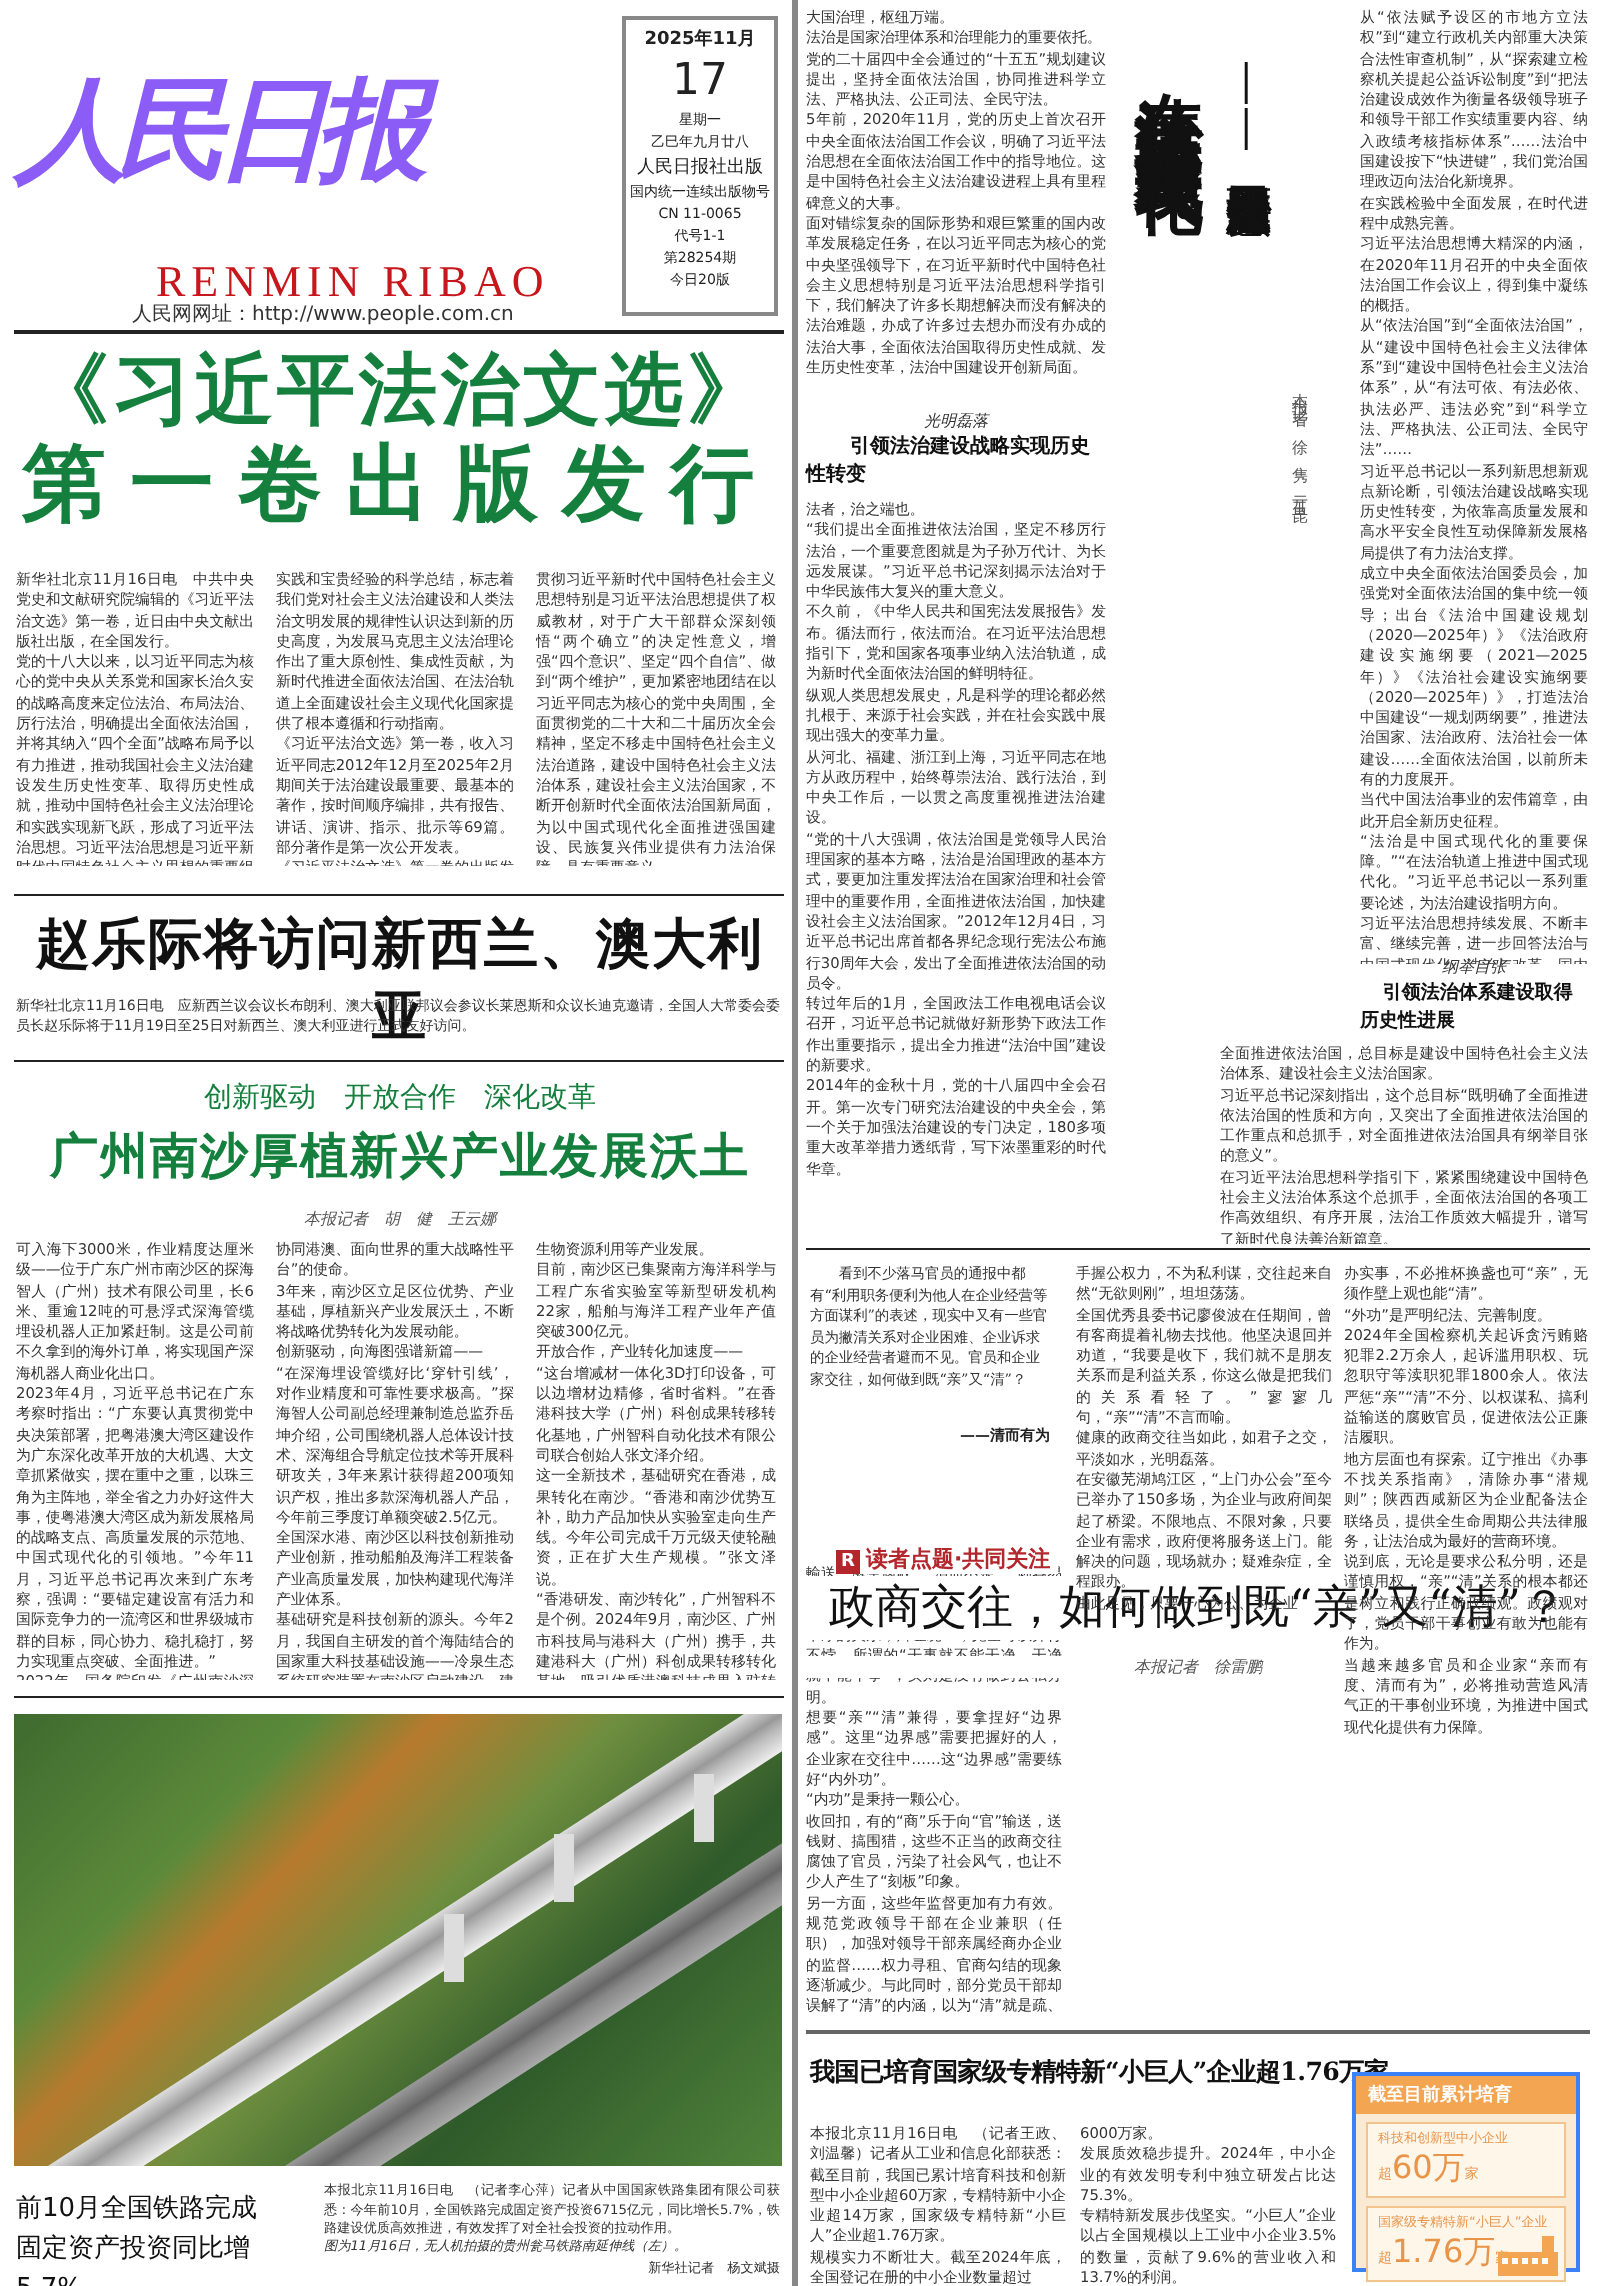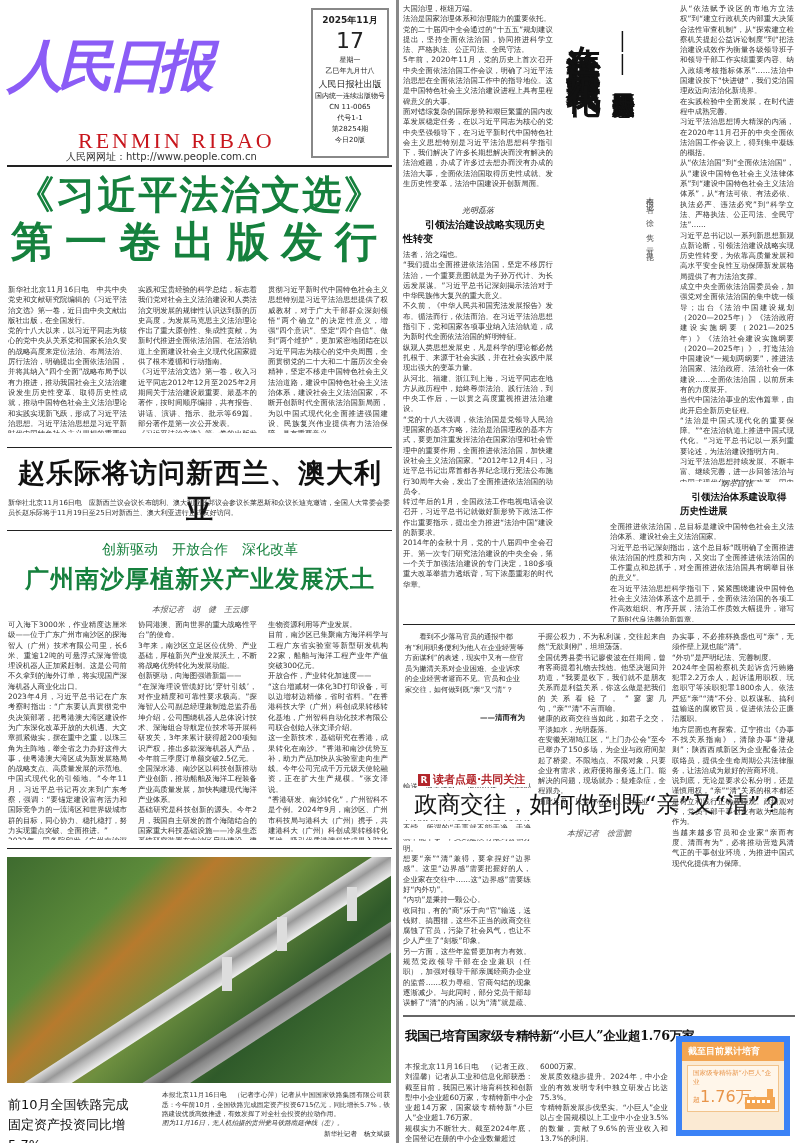--- a/index.html
+++ b/index.html
@@ -13,21 +13,21 @@
 .datebox .day{font-size:22px;line-height:28px}
 .datebox .pub{font-size:9px;line-height:14px;font-family:"DejaVu Serif",serif}
 .rule{background:#222}
 .text-col{font-size:7.4px;line-height:10.3px;color:#333;text-align:justify;overflow:hidden;font-family:"DejaVu Sans",sans-serif}
 .h-big{font-family:Liberation Mono, monospace;font-weight:bold;color:#15803d;text-align:center}
 .vtitle{writing-mode:vertical-rl;font-family:"DejaVu Sans",sans-serif;font-weight:bold;color:#111}
 .byline{font-size:8px;color:#555;text-align:center;font-style:italic}
 .photo{left:7px;top:857px;width:384px;height:226px;overflow:hidden;background:linear-gradient(135deg,#3e6b2f 0%,#5c8a3a 25%,#b77a2d 35%,#6e8f3f 50%,#2f5a2a 70%,#51833b 100%)}
 .rail{position:absolute;width:560px;height:26px;background:linear-gradient(180deg,#ddd,#999 40%,#bbb 60%,#eee);transform-origin:0 0}
 .pillar{position:absolute;width:10px;height:34px;background:#ddd}
-.infobox{left:676px;top:1036px;width:114px;height:100px;background:#fbead3;border:6px solid #3b82f6}
+.infobox{left:676px;top:1036px;width:114px;height:100px;background:#fbead3;border:2px solid #3b82f6}
 .infobox .hd{background:#f3a552;color:#fff;font-size:9px;font-weight:bold;padding:3px 6px;font-family:"DejaVu Sans",sans-serif}
 .infobox .item{margin:4px 5px;border:1px solid #f2c48c;background:#fff6ea;padding:3px 5px;font-family:"DejaVu Sans",sans-serif;color:#e8954a}
 .infobox .lbl{font-size:6.5px}
 .infobox .val{font-size:16px}
 .infobox .val small{font-size:7px}
 .redtag{display:inline-block;background:#b3262b;color:#fff;font-size:9px;font-weight:bold;width:12px;height:12px;line-height:12px;text-align:center;margin-right:3px}
 </style>
 </head>
 <body>
 
@@ -106,21 +106,21 @@
 
 <div class="abs" style="left:396px;top:0;width:3px;height:1143px;background:#888"></div>
 
 <div class="abs text-col" style="left:403px;top:4px;width:150px;height:196px;white-space:pre-line">大国治理，枢纽万端。
 法治是国家治理体系和治理能力的重要依托。
 党的二十届四中全会通过的“十五五”规划建议提出，坚持全面依法治国，协同推进科学立法、严格执法、公正司法、全民守法。
 5年前，2020年11月，党的历史上首次召开中央全面依法治国工作会议，明确了习近平法治思想在全面依法治国工作中的指导地位。这是中国特色社会主义法治建设进程上具有里程碑意义的大事。
 面对错综复杂的国际形势和艰巨繁重的国内改革发展稳定任务，在以习近平同志为核心的党中央坚强领导下，在习近平新时代中国特色社会主义思想特别是习近平法治思想科学指引下，我们解决了许多长期想解决而没有解决的法治难题，办成了许多过去想办而没有办成的法治大事，全面依法治国取得历史性成就、发生历史性变革，法治中国建设开创新局面。</div>
 
 <div class="abs" style="left:403px;top:205px;width:150px;text-align:center;font-size:8px;font-style:italic;color:#333">光明磊落</div>
-<div class="abs" style="left:403px;top:218px;width:150px;font-family:Liberation Sans, sans-serif;font-weight:bold;font-size:10px;line-height:14px;color:#111;text-indent:2.2em">引领法治建设战略实现历史性转变</div>
+<div class="abs" style="left:403px;top:218px;width:150px;font-family:Liberation Mono, monospace;font-weight:bold;font-size:10px;line-height:14px;color:#111;text-indent:2.2em">引领法治建设战略实现历史性转变</div>
 
 <div class="abs text-col" style="left:403px;top:250px;width:150px;height:352px;white-space:pre-line">法者，治之端也。
 “我们提出全面推进依法治国，坚定不移厉行法治，一个重要意图就是为子孙万代计、为长远发展谋。”习近平总书记深刻揭示法治对于中华民族伟大复兴的重大意义。
 不久前，《中华人民共和国宪法发展报告》发布。循法而行，依法而治。在习近平法治思想指引下，党和国家各项事业纳入法治轨道，成为新时代全面依法治国的鲜明特征。
 纵观人类思想发展史，凡是科学的理论都必然扎根于、来源于社会实践，并在社会实践中展现出强大的变革力量。
 从河北、福建、浙江到上海，习近平同志在地方从政历程中，始终尊崇法治、践行法治，到中央工作后，一以贯之高度重视推进法治建设。
 “党的十八大强调，依法治国是党领导人民治理国家的基本方略，法治是治国理政的基本方式，要更加注重发挥法治在国家治理和社会管理中的重要作用，全面推进依法治国，加快建设社会主义法治国家。”2012年12月4日，习近平总书记出席首都各界纪念现行宪法公布施行30周年大会，发出了全面推进依法治国的动员令。
 转过年后的1月，全国政法工作电视电话会议召开，习近平总书记就做好新形势下政法工作作出重要指示，提出全力推进“法治中国”建设的新要求。
 2014年的金秋十月，党的十八届四中全会召开。第一次专门研究法治建设的中央全会，第一个关于加强法治建设的专门决定，180多项重大改革举措力透纸背，写下浓墨重彩的时代华章。</div>
 
@@ -184,20 +184,24 @@
 
 <div class="abs" style="left:405px;top:1024px;width:265px;font-family:'DejaVu Serif',serif;font-weight:bold;font-size:12.6px;line-height:24px;color:#111;white-space:nowrap;letter-spacing:-0.3px">我国已培育国家级专精特新“小巨人”企业超1.76万家</div>
 <div class="abs text-col" style="left:405px;top:1062px;width:128px;height:80px;white-space:pre-line">本报北京11月16日电　（记者王政、刘温馨）记者从工业和信息化部获悉：截至目前，我国已累计培育科技和创新型中小企业超60万家，专精特新中小企业超14万家，国家级专精特新“小巨人”企业超1.76万家。
 规模实力不断壮大。截至2024年底，全国登记在册的中小企业数量超过</div>
 <div class="abs text-col" style="left:540px;top:1062px;width:128px;height:80px;white-space:pre-line">6000万家。
 发展质效稳步提升。2024年，中小企业的有效发明专利中独立研发占比达75.3%。
 专精特新发展步伐坚实。“小巨人”企业以占全国规模以上工业中小企业3.5%的数量，贡献了9.6%的营业收入和13.7%的利润。</div>
 
 <div class="abs infobox">
   <div class="hd">截至目前累计培育</div>
+  <div class="item">
+    <div class="lbl">科技和创新型中小企业</div>
+    <div class="val"><small>超</small><span>60万</span><small>家</small></div>
+  </div>
   <div class="item" style="position:relative">
     <div class="lbl">国家级专精特新“小巨人”企业</div>
     <div class="val"><small>超</small><span>1.76万</span><small>家</small></div>
     <svg style="position:absolute;right:3px;bottom:2px" width="30" height="20" viewBox="0 0 30 20">
       <rect x="0" y="8" width="30" height="12" fill="#f3a552"></rect>
       <rect x="22" y="0" width="6" height="8" fill="#f3a552"></rect>
       <g fill="#fff">
           <rect x="2" y="11" width="3" height="3"></rect>
           <rect x="7" y="11" width="3" height="3"></rect>
           <rect x="12" y="11" width="3" height="3"></rect>

